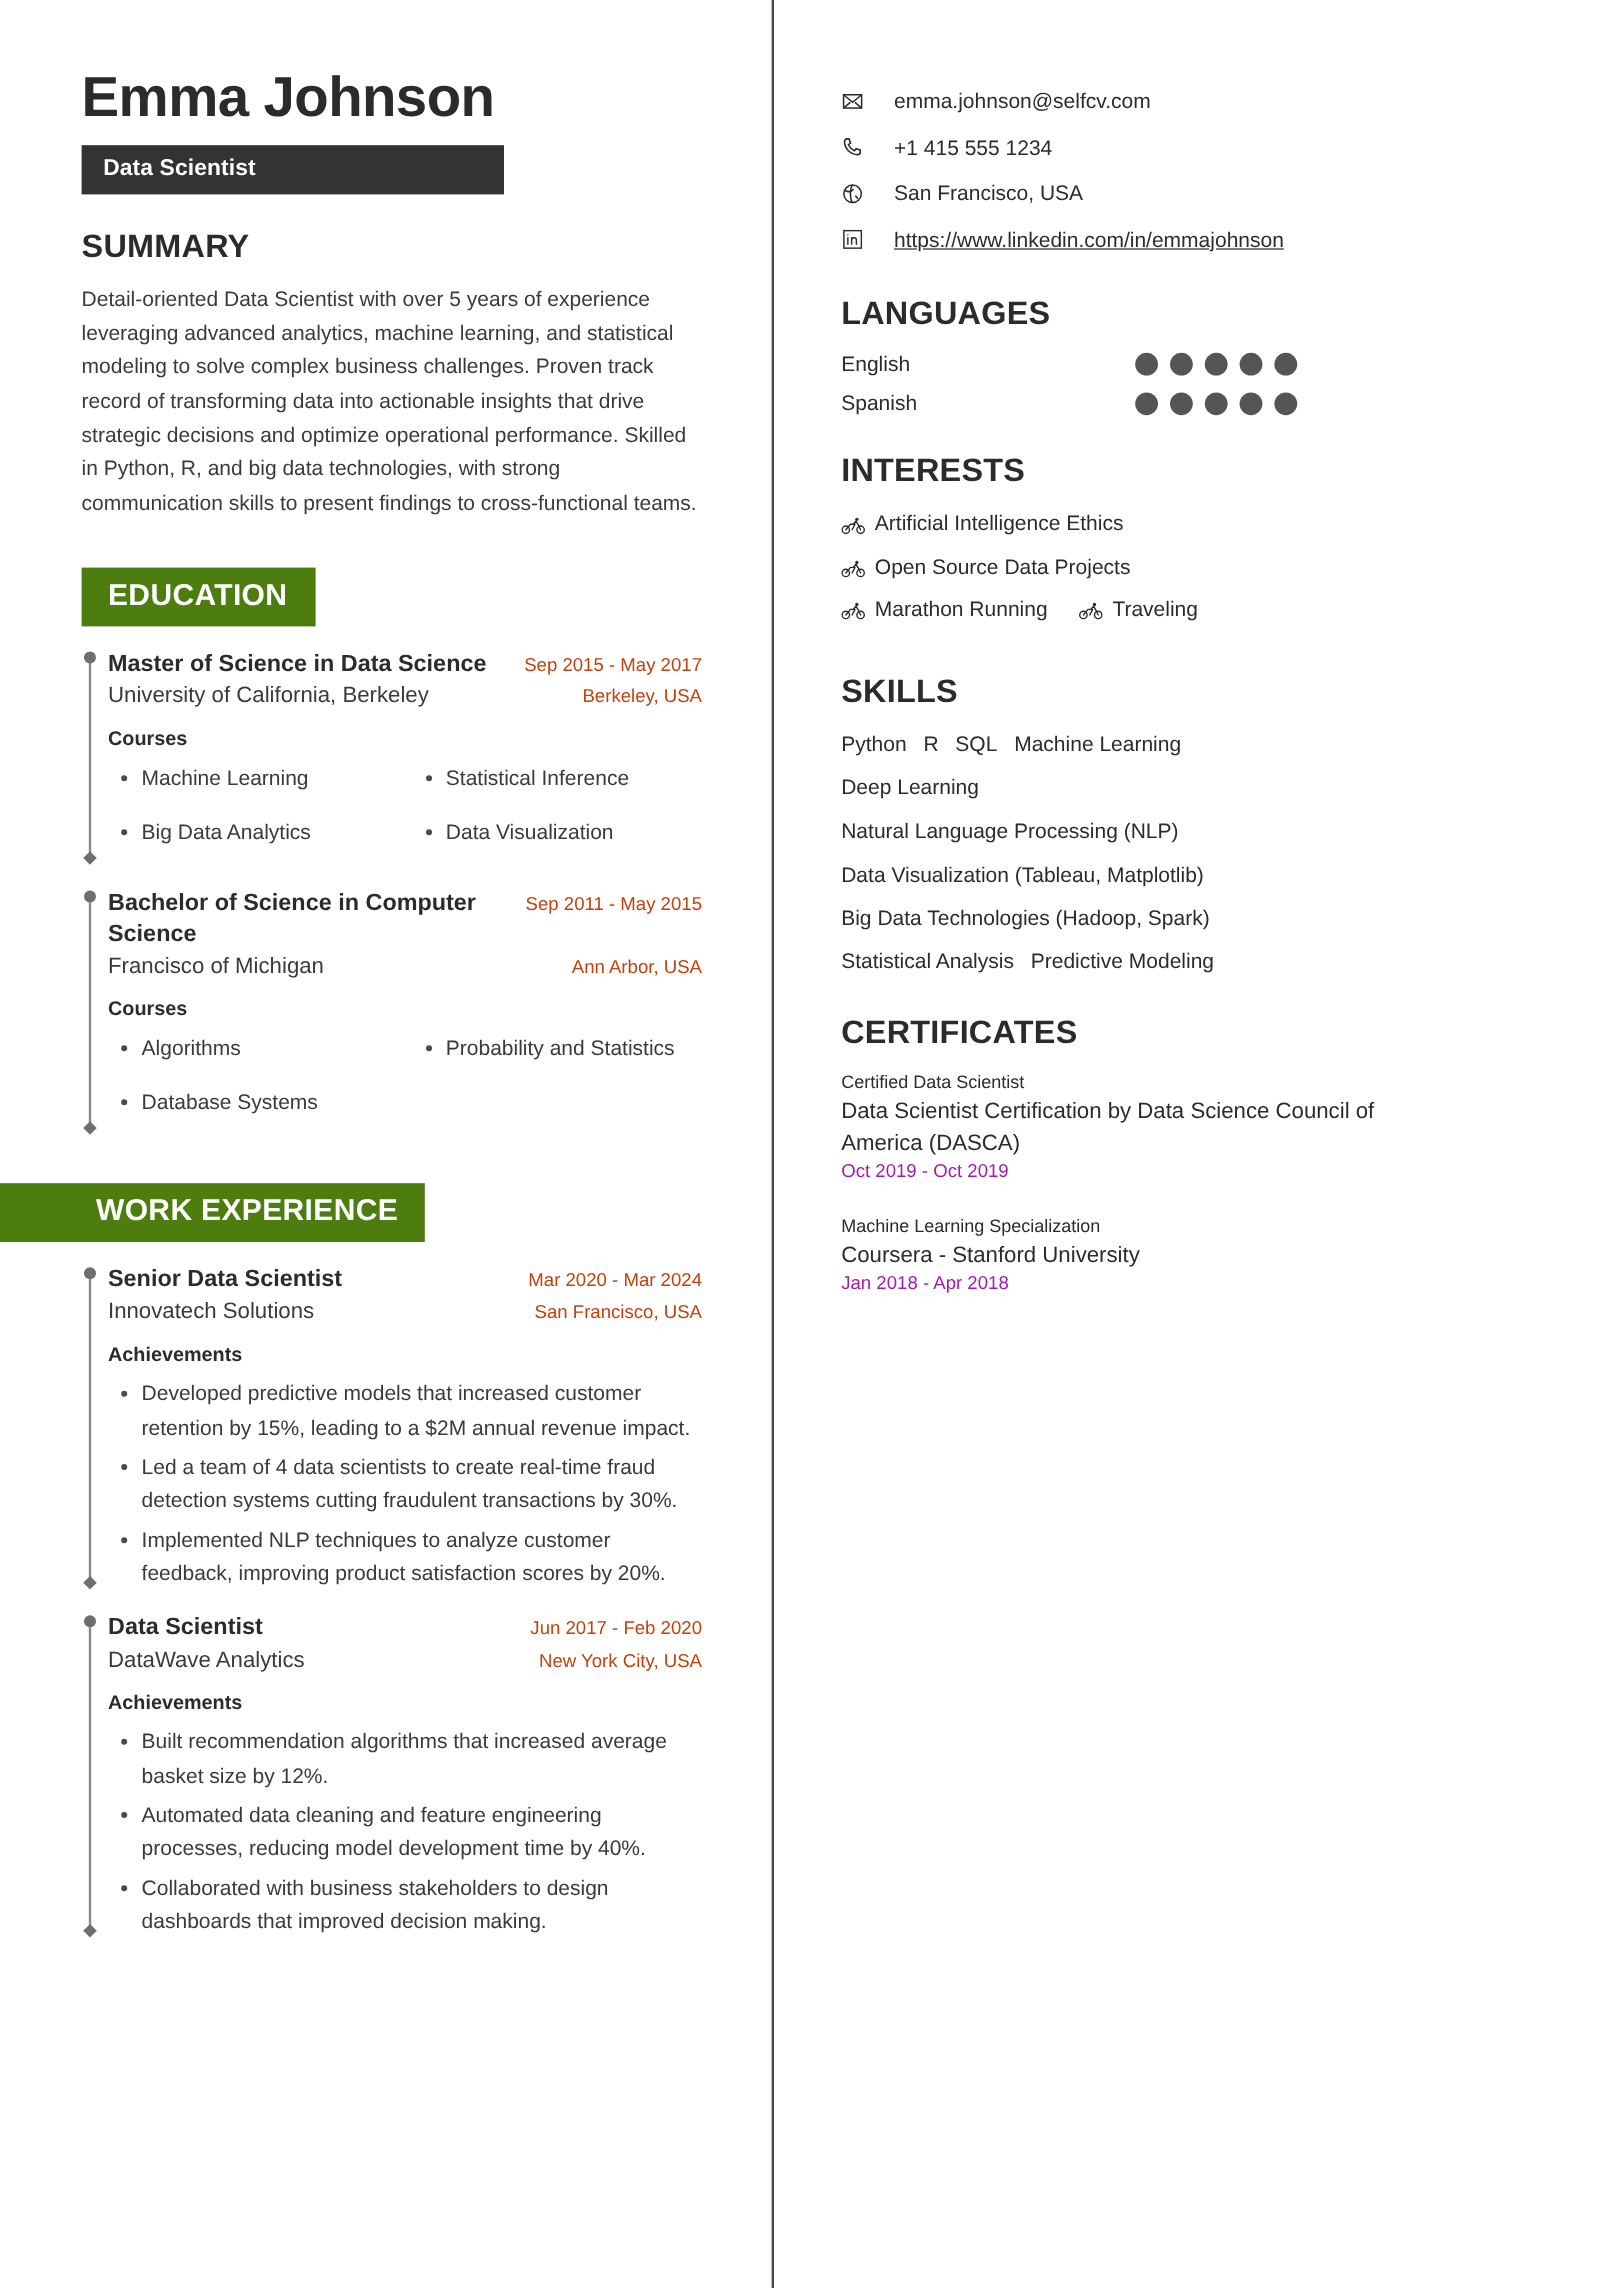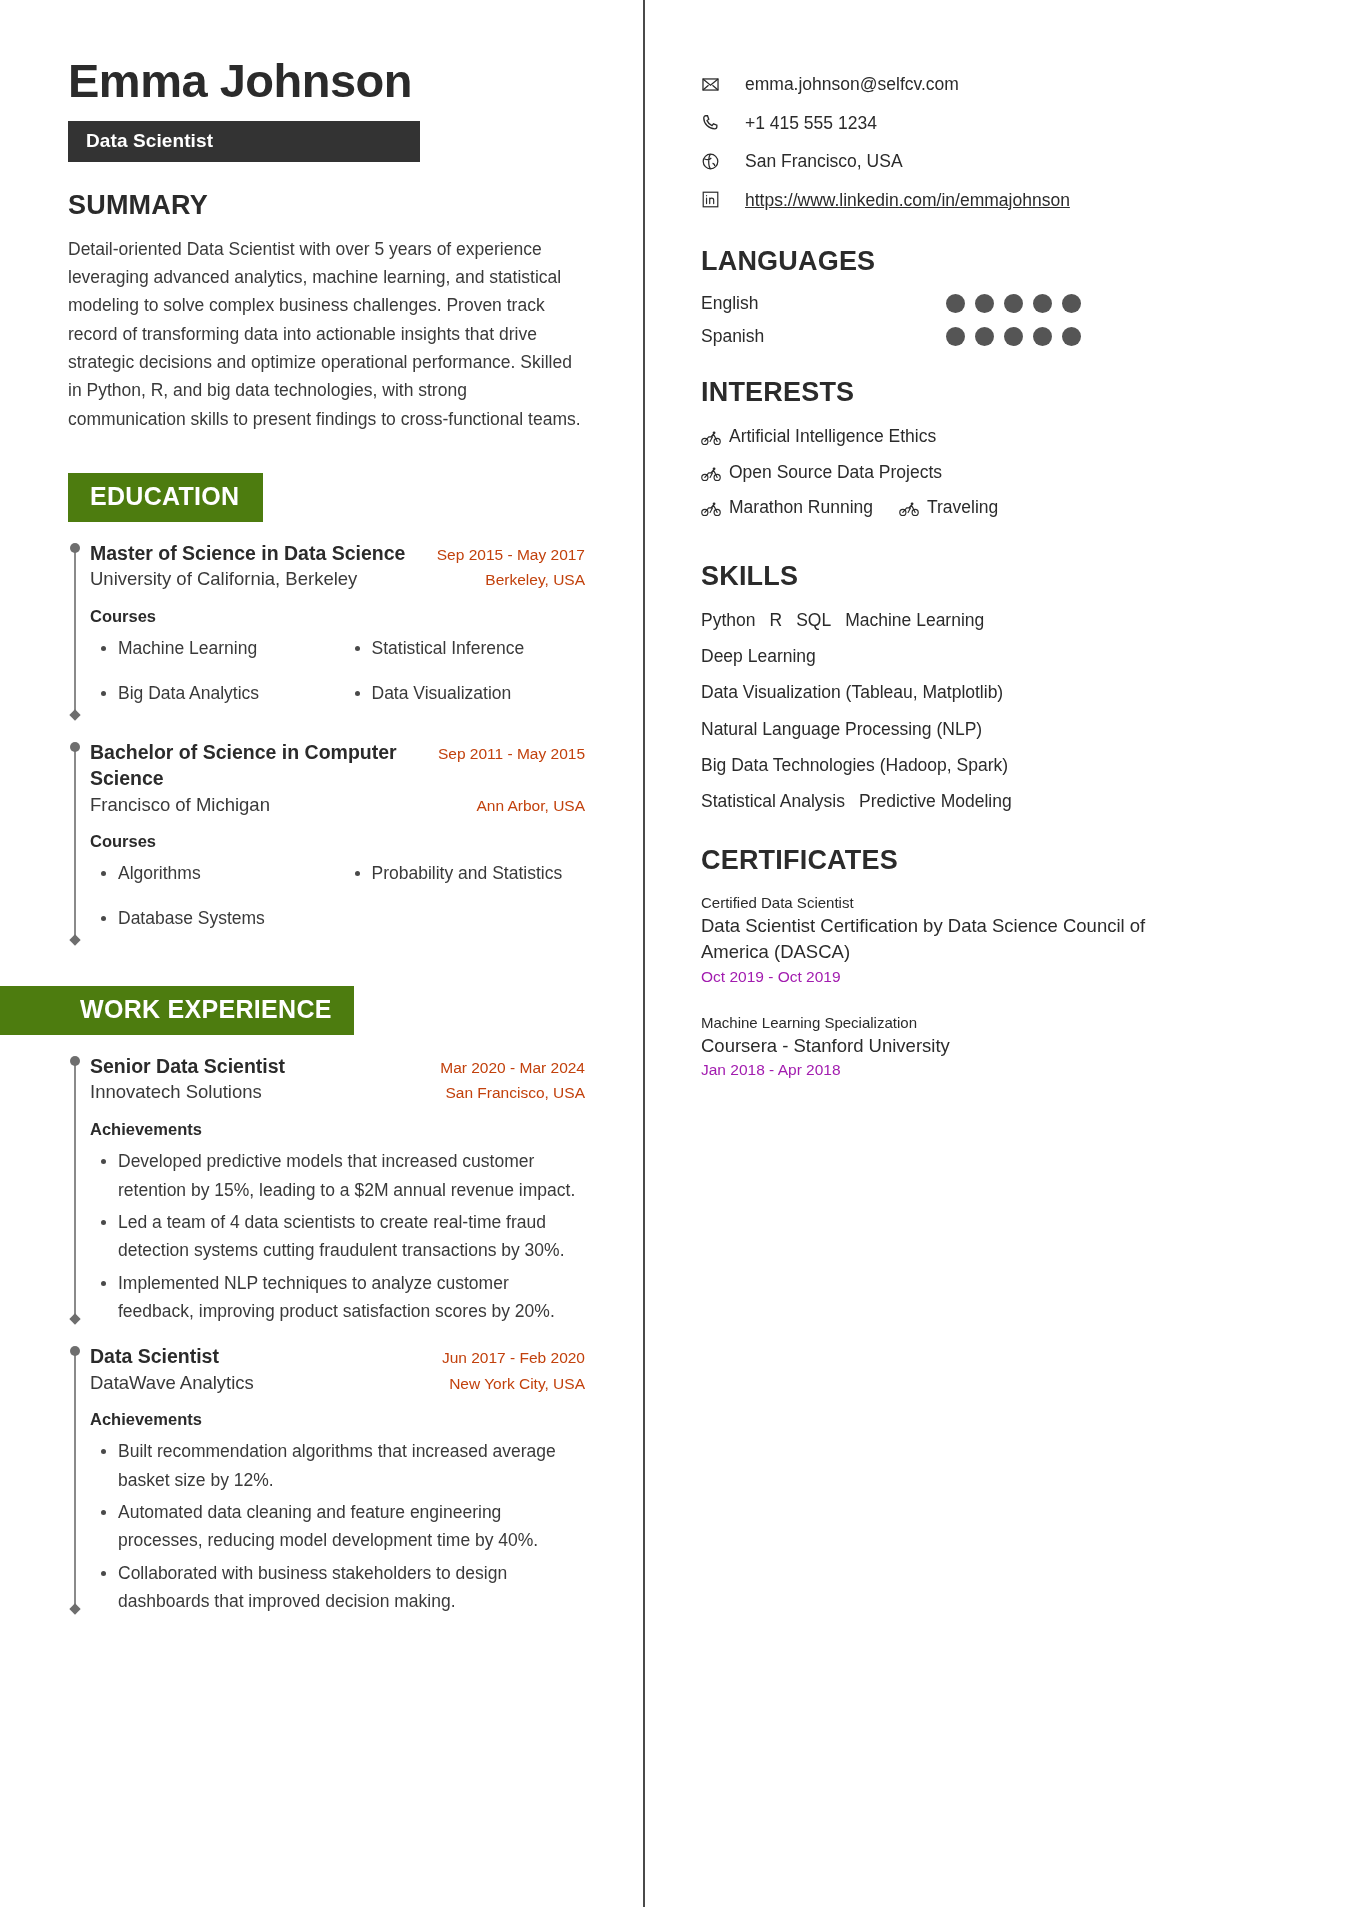--- a/index.html
+++ b/index.html
@@ -481,24 +481,24 @@
         <div class="skill-line">
           <span class="skill-item">Python</span>
           <span class="skill-item">R</span>
           <span class="skill-item">SQL</span>
           <span class="skill-item">Machine Learning</span>
         </div>
         <div class="skill-line">
           <span class="skill-item">Deep Learning</span>
         </div>
         <div class="skill-line">
+          <span class="skill-item">Natural Language Processing (NLP)</span>
+        </div>
+        <div class="skill-line">
           <span class="skill-item">Data Visualization (Tableau, Matplotlib)</span>
-        </div>
-        <div class="skill-line">
-          <span class="skill-item">Natural Language Processing (NLP)</span>
         </div>
         <div class="skill-line">
           <span class="skill-item">Big Data Technologies (Hadoop, Spark)</span>
         </div>
         <div class="skill-line">
           <span class="skill-item">Statistical Analysis</span>
           <span class="skill-item">Predictive Modeling</span>
         </div>
       </div>
 

